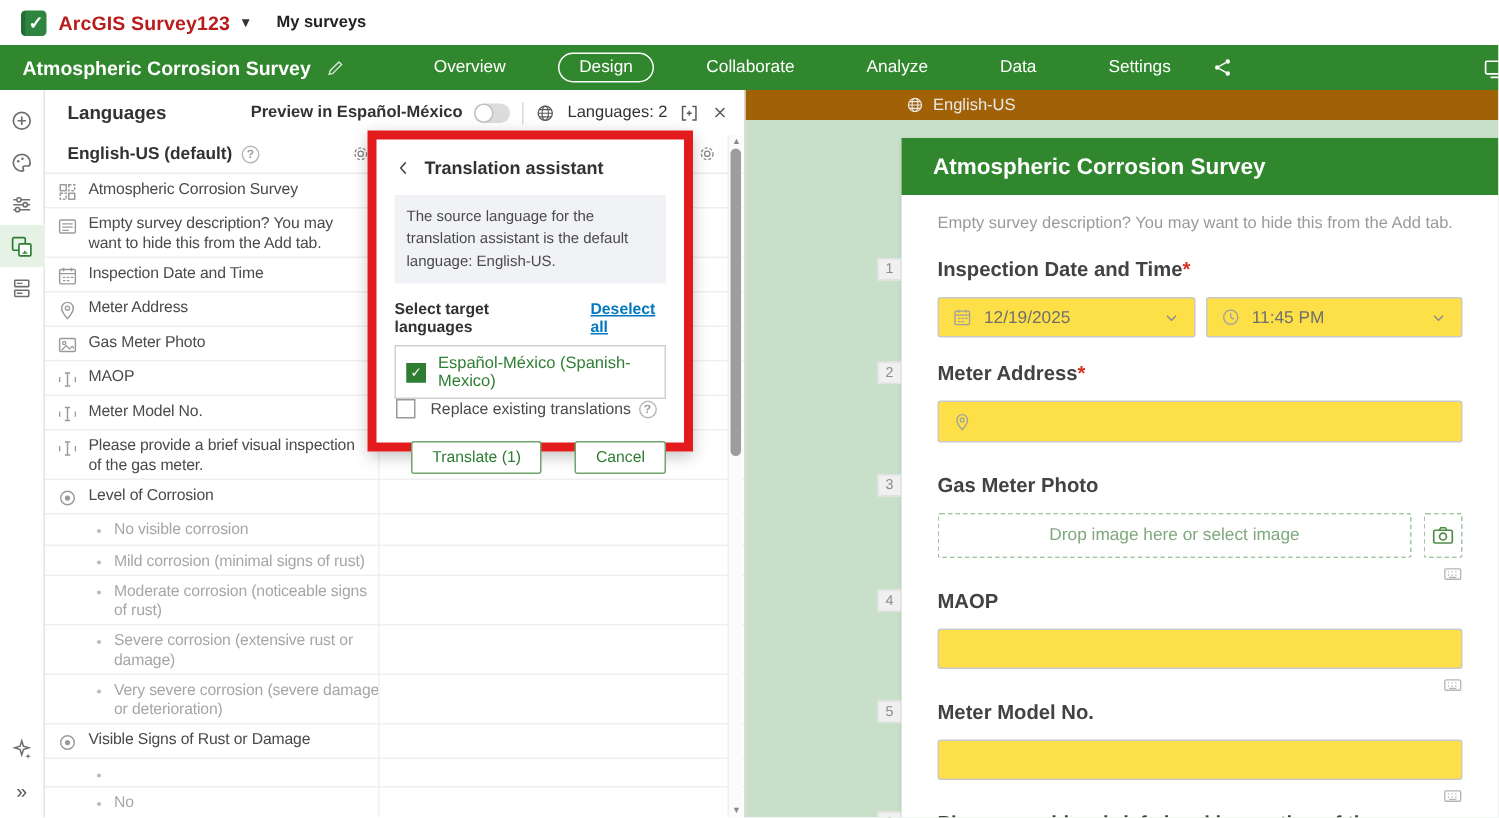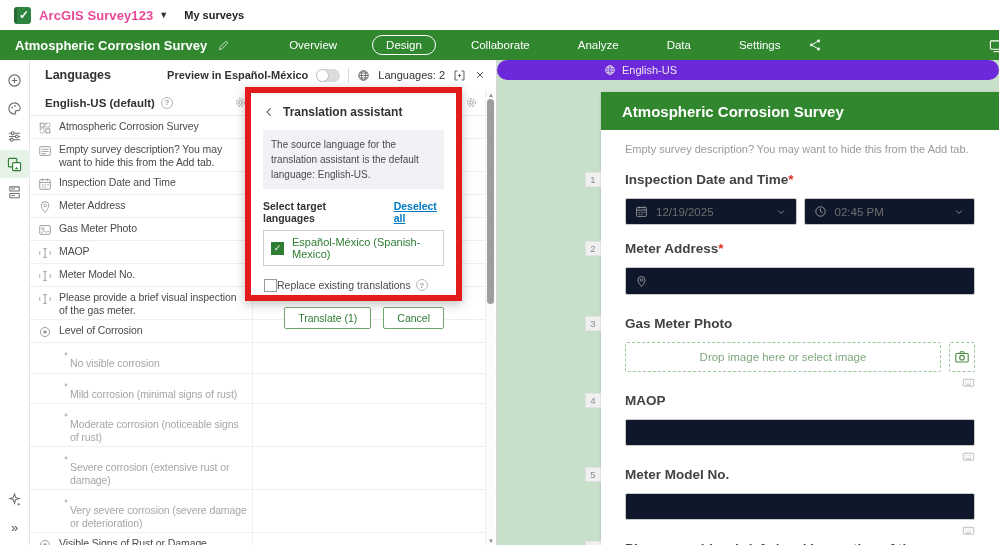--- a/index.html
+++ b/index.html
@@ -5,21 +5,21 @@
   * { margin:0; padding:0; box-sizing:border-box; }
   html,body { width:999px; height:545px; overflow:hidden; background:#fff;
     font-family:"Liberation Sans", sans-serif; }
   .app { position:relative; width:999px; height:545px; overflow:hidden; }
 
   
   .topbar { height:30px; display:flex; align-items:center; padding-left:14px; background:#fff; }
   .logo { width:17px; height:17px; background:#2e8540; border-radius:3px; color:#fff;
     font-size:12px; font-weight:bold; display:flex; align-items:center; justify-content:center;
     border-left:3px solid #256b33; }
-  .app-name { margin-left:8px; font-size:13px; color:#ec4899; font-weight:bold; letter-spacing:.1px;text-align:right; }
+  .app-name { margin-left:8px; font-size:13px; color:#b91c1c; font-weight:bold; letter-spacing:.1px;text-align:right; }
   .caret { margin-left:6px; font-size:9px; color:#333; }
   .my-surveys { margin-left:16px; font-size:11px; color:#222; font-weight:bold; }
 
   
   .navbar { height:30px; background:#31872e; display:flex; align-items:center; color:#fff; padding-left:15px; position:relative; }
   .survey-title { font-size:13px; font-weight:bold; }
   .pencil { margin-left:10px; color:#d7e8d6; }
   .nav-tabs { display:flex; align-items:center; margin-left:42px; gap:14px; }
   .nav-tab { font-size:11.5px; color:#fff; padding:3px 17px; cursor:pointer; white-space:nowrap; }
   .nav-tab.active { border:1px solid #fff; border-radius:11px; padding:3px 13px; margin:0 4px; }
@@ -57,21 +57,21 @@
     font-size:8px; display:inline-flex; align-items:center; justify-content:center; margin-left:6px; font-weight:bold; }
   .col-gear-left { position:absolute; left:204px; top:36px; color:#8a8a8a; }
   .col-gear-right { position:absolute; right:18px; top:36px; color:#8a8a8a; }
 
   .qlist { position:relative; }
   .col-divider { position:absolute; left:222px; top:56px; bottom:0; width:1px; background:#efefef; }
   .qrow { display:flex; align-items:flex-start; padding:4px 14px 3px 8px; border-bottom:1px solid #efefef;
     min-height:19px; cursor:pointer; }
   .qrow .qicon { flex:0 0 14px; margin-top:1px; color:#9a9a9a; }
   .qrow .qlabel { width:182px; margin-left:7px; font-size:10.5px; line-height:12.5px; color:#4a4a4a; letter-spacing:-.1px; }
-  .qrow.sub { padding-left:33px;flex-direction:column; }
+  .qrow.sub { padding-left:33px; }
   .qrow.sub .qicon { flex:0 0 6px; margin-top:4px; color:#bcbcbc; }
   .qrow.sub .qlabel { color:#a6a6a6; width:178px; }
 
   
   .panel-scroll { position:absolute; right:1px; top:30px; bottom:0; width:10px; background:#fbfbfb; border-left:1px solid #efefef; }
   .panel-scroll .arrow { width:10px; height:9px; font-size:6px; color:#8a8a8a; display:flex; align-items:center; justify-content:center; }
   .panel-scroll .arrow.down { position:absolute; bottom:0; }
   .panel-scroll .thumb { position:absolute; top:9px; left:1px; width:7px; height:205px; background:#9d9d9d; border-radius:4px; }
 
   
@@ -83,42 +83,42 @@
   .dlg-title { font-size:12px; font-weight:bold; color:#323232; }
   .dlg-info { margin-top:11px; background:#f1f2f5; padding:7px 8px; font-size:10px; line-height:1.5; color:#4a4a4a; }
   .dlg-select-row { margin-top:11px; display:flex; align-items:center; justify-content:space-between;gap:28px; }
   .dlg-select-label { font-size:10.5px; font-weight:bold; color:#323232; }
   .dlg-link { font-size:10.5px; color:#0079c1; text-decoration:underline; font-weight:bold; cursor:pointer; }
   .dlg-langbox { margin-top:6px; border:1px solid #cfcfcf; padding:5px 7px; display:flex; align-items:center; gap:8px; }
   .cbx { width:13px; height:13px; border:1px solid #9a9a9a; background:#fff; flex:0 0 13px;
     display:flex; align-items:center; justify-content:center; font-size:9px; cursor:pointer; }
   .cbx.checked { background:#2e7d32; border-color:#2e7d32; color:#fff; }
   .dlg-lang-label { font-size:11px; color:#2e7d32; }
-  .dlg-replace-row { margin-top:13px; display:flex; align-items:flex-start; gap:0; padding-left:1px; }
+  .dlg-replace-row { display:flex; align-items:center; gap:10px; padding-left:1px; }
   .dlg-replace-label { font-size:10.5px; color:#4a4a4a; display:flex; align-items:center; gap:5px; }
-  .dlg-buttons { margin-top:15px; display:flex; justify-content:flex-end; gap:12px; }
+  .dlg-buttons { margin-top:15px; display:flex; justify-content:flex-end; gap:22px; }
   .btn-outline { border:1px solid #6fa56b; background:#fff; color:#2e7d32; font-size:10.5px;
     padding:4px 13px; border-radius:2px; cursor:pointer; font-family:inherit; }
 
   
   .preview { flex:1; background:#c8dfca; position:relative; overflow:hidden; }
-  .lang-bar { height:20px; background:#6d28d9; color:#e9e9e9; display:flex; align-items:center;
-    gap:6px; padding-left:107px; font-size:11px;border-radius:10px; }
+  .lang-bar { height:20px; background:#a16207; color:#e9e9e9; display:flex; align-items:center;
+    gap:6px; padding-left:107px; font-size:11px; }
   .card { margin-left:104px; margin-top:12px; background:#fff; height:520px; box-shadow:0 1px 3px rgba(0,0,0,.15); }
   .card-header { height:38px; background:#31872e; display:flex; align-items:center; padding-left:21px; }
   .card-title { color:#fff; font-size:15px; font-weight:bold; }
   .card-body { padding:0 24px 0 24px; }
   .card-desc { padding-top:13px; font-size:11px; color:#9a9a9a; }
   .qblock { position:relative; }
   .qblock .num-badge { position:absolute; left:-40px; top:1px; width:16px; height:15px; background:#f0f0f0;
     border:1px solid #e2e2e2; color:#8c8c8c; font-size:9.5px; display:flex; align-items:center; justify-content:center; }
   .q-label { font-size:13.5px; font-weight:bold; color:#424242; line-height:17px; }
   .q-label .req { color:#d83020; }
   .field-row { display:flex; gap:7px; margin-top:10px; }
-  .field { flex:1; height:27px; border:1px solid #c9c9c9; border-radius:2px; background:#0f172a;
+  .field { flex:1; height:27px; border:1px solid #c9c9c9; border-radius:2px; background:#fde047;
     display:flex; align-items:center; padding:4px 9px; color:#6e6e6e; font-size:11.5px; gap:8px; cursor:text; }
   .field .chev { margin-left:auto; color:#8a8a8a; }
   .field .ficon { color:#a0a0a0; display:flex; }
   .img-row { display:flex; gap:8px; margin-top:10px; }
   .dropzone { flex:1; height:30px; border:1px dashed #9fc69d; border-radius:2px; display:flex;
     align-items:center; justify-content:center; font-size:11.5px; color:#7fa87d; cursor:pointer; }
   .camera-btn { width:26px; height:30px; border:1px dashed #9fc69d; border-radius:2px; display:flex;
     align-items:center; justify-content:center; color:#4c8c46; cursor:pointer; background:#fff; }
   .kb-icon { position:absolute; right:0; top:-16px; color:#b5b5b5; cursor:pointer; }
   .mt16 { margin-top:16px; } .mt15 { margin-top:15px; } .mt20 { margin-top:20px; }
@@ -545,21 +545,21 @@
                       <use href="#i-chevron-down"></use>
                     </svg>
                   </span>
               </div>
               <div class="field">
                 <span class="ficon">
                     <svg class="ic" width="13" height="13">
                       <use href="#i-clock"></use>
                     </svg>
                   </span>
-                <span>02:45 PM</span>
+                <span>11:45 PM</span>
                 <span class="chev">
                     <svg class="ic" width="12" height="12">
                       <use href="#i-chevron-down"></use>
                     </svg>
                   </span>
               </div>
             </div>
           </div>
 
           <div class="qblock mt15">

